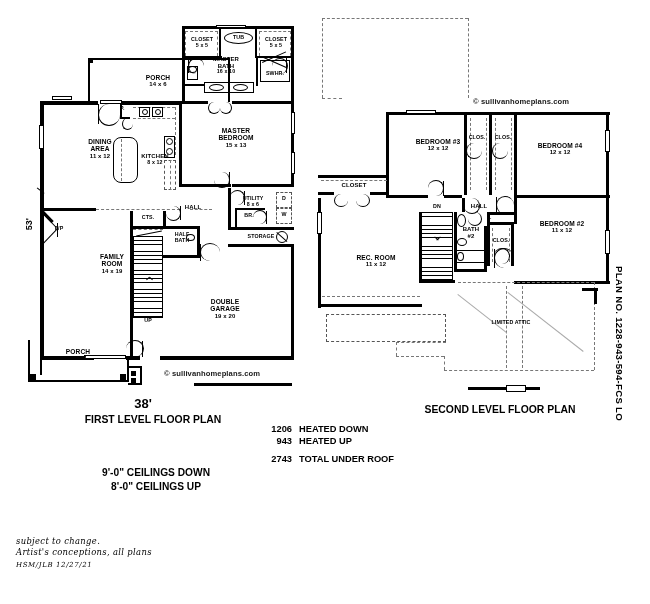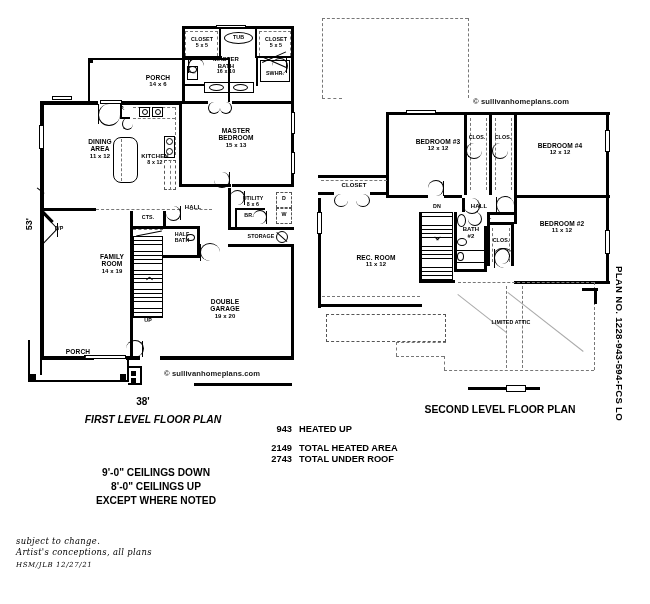--- a/index.html
+++ b/index.html
@@ -429,54 +429,53 @@
        transform:rotate(38deg);transform-origin:left top;"></div>
   <div class="thin" style="left:190px;top:292px;width:96px;height:.9px;background:#aaa;
        transform:rotate(38deg);transform-origin:left top;"></div>
   <div class="lbl f5" style="left:150px;top:320px;width:86px;">LIMITED ATTIC</div>
   <div class="wall" style="left:150px;top:387px;width:72px;height:3.4px;"></div>
   <div class="fx" style="left:188px;top:385px;width:20px;height:7px;background:#fff;"></div>
   <div class="wall" style="left:276px;top:288px;width:3.4px;height:16px;"></div>
   <div class="wall" style="left:264px;top:288px;width:16px;height:3px;"></div>
 </div>
 
-<div class="cap" style="left:108px;top:396px;width:70px;font-size:10px;">38'</div>
-
-<div class="cap" style="left:58px;top:414px;width:190px;font-size:10.4px;font-style:italic;">FIRST LEVEL FLOOR PLAN</div>
+<div class="cap" style="left:108px;top:396px;width:70px;font-size:13px;">38'</div>
+
+<div class="cap" style="left:58px;top:414px;width:190px;font-size:10.4px;">FIRST LEVEL FLOOR PLAN</div>
 
 <div class="cap" style="left:400px;top:404px;width:200px;font-size:10.4px;">SECOND LEVEL FLOOR PLAN</div>
 
 <div class="vert" style="left:614px;top:266px;">PLAN NO. 1228-943-594-FCS LO</div>
 
 <div class="cap" style="left:42px;top:466px;width:228px;font-size:10.2px;line-height:1.38;">
   <div>9'-0" CEILINGS DOWN</div>
   <div>8'-0" CEILINGS UP</div>
-  <div>EXCEPT WHERE NOTED</div>
 </div>
 
 <div class="italics" style="left:16px;top:536px;width:250px;">
   <div>subject to change.</div>
   <div>Artist's conceptions, all plans</div>
   <div class="small" style="margin-top:2px;">HSM/JLB   12/27/21</div>
 </div>
 
 <div class="sqft" style="left:262px;top:424px;">
   <table>
     <tbody>
+    <tr>
+      <td class="num">1206</td>
+      <td>HEATED DOWN</td>
+        </tr>
     <tr>
       <td class="num">943</td>
       <td>HEATED UP</td>
         </tr>
     <tr class="gap">
           <td></td>
           <td></td>
         </tr>
     <tr>
-      <td class="num">2149</td>
-      <td>TOTAL HEATED AREA</td>
-        </tr>
-    <tr>
       <td class="num">2743</td>
       <td>TOTAL UNDER ROOF</td>
         </tr>
   </tbody>
     </table>
 </div>
 
 </body></html>

